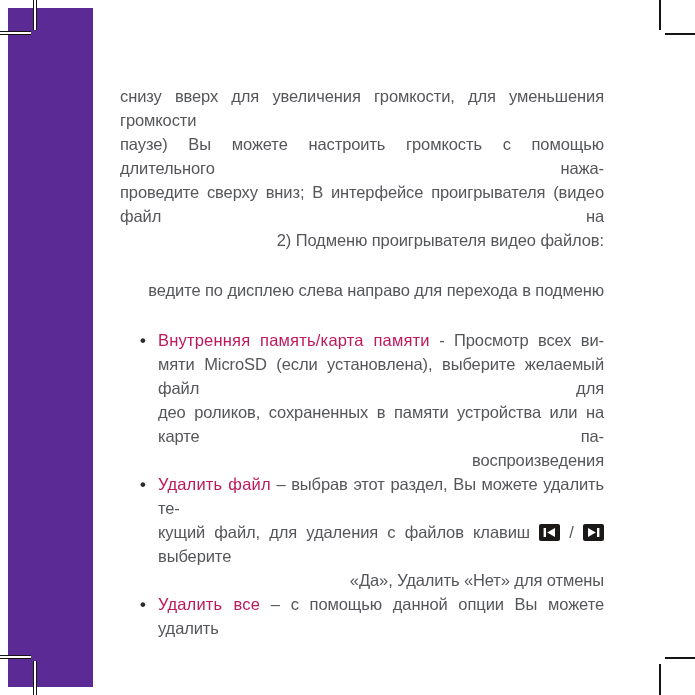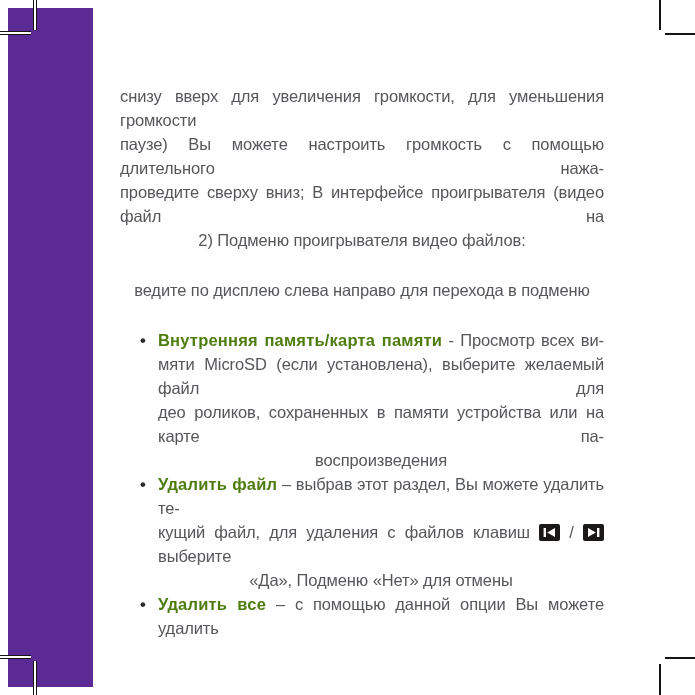--- a/index.html
+++ b/index.html
@@ -44,34 +44,34 @@
     position: absolute;
     left: 120px;
     top: 84px;
     width: 484px;
     color: #55565a;
     font-size: 16.5px;
     line-height: 24px;
     letter-spacing: -0.1px;
   }
   .para { margin: 0 0 26px 0; }
-  .ln { text-align: center; white-space: nowrap; }
+  .ln { text-align: right; white-space: nowrap; }
   .ln.j { text-align: justify; text-align-last: justify; white-space: normal; }
   .list { margin-top: 1px; }
   .item { position: relative; padding-left: 38px; }
   .bullet {
     position: absolute;
     left: 20px;
     top: 0;
     color: #2b2a2e;
     font-weight: bold;
   }
   .lead {
-    font-weight: bold;
-    color: #4d7c0f;
+    font-weight: normal;
+    color: #be185d;
     letter-spacing: 0.2px;
   }
   .key {
     display: inline-block;
     width: 21px;
     height: 17px;
     background: #1b1917;
     border-radius: 2px;
     vertical-align: -3px;
   }
@@ -119,21 +119,21 @@
       <div class="item">
         <span class="bullet">•</span>
         <div class="ln j"><b class="lead">Удалить файл</b><span> – выбрав этот раздел, Вы можете удалить те-</span></div>
         <div class="ln j"><span>кущий файл, для удаления с файлов клавиш </span><span class="key"><svg viewBox="0 0 21 17">
                 <rect x="4.6" y="4" width="2.4" height="9" fill="#ffffff"></rect>
                 <polygon points="16,4 16,13 8.2,8.5" fill="#ffffff"></polygon>
               </svg></span><span> / </span><span class="key"><svg viewBox="0 0 21 17">
                 <polygon points="5,4 5,13 12.8,8.5" fill="#ffffff"></polygon>
                 <rect x="14" y="4" width="2.4" height="9" fill="#ffffff"></rect>
               </svg></span><span> выберите</span></div>
-        <div class="ln">«Да», Подменю «Нет» для отмены</div>
+        <div class="ln">«Да», Удалить «Нет» для отмены</div>
       </div>
 
       <div class="item">
         <span class="bullet">•</span>
         <div class="ln j"><b class="lead">Удалить все</b><span> – с помощью данной опции Вы можете удалить</span></div>
 
       </div>
 
     </div>
 

